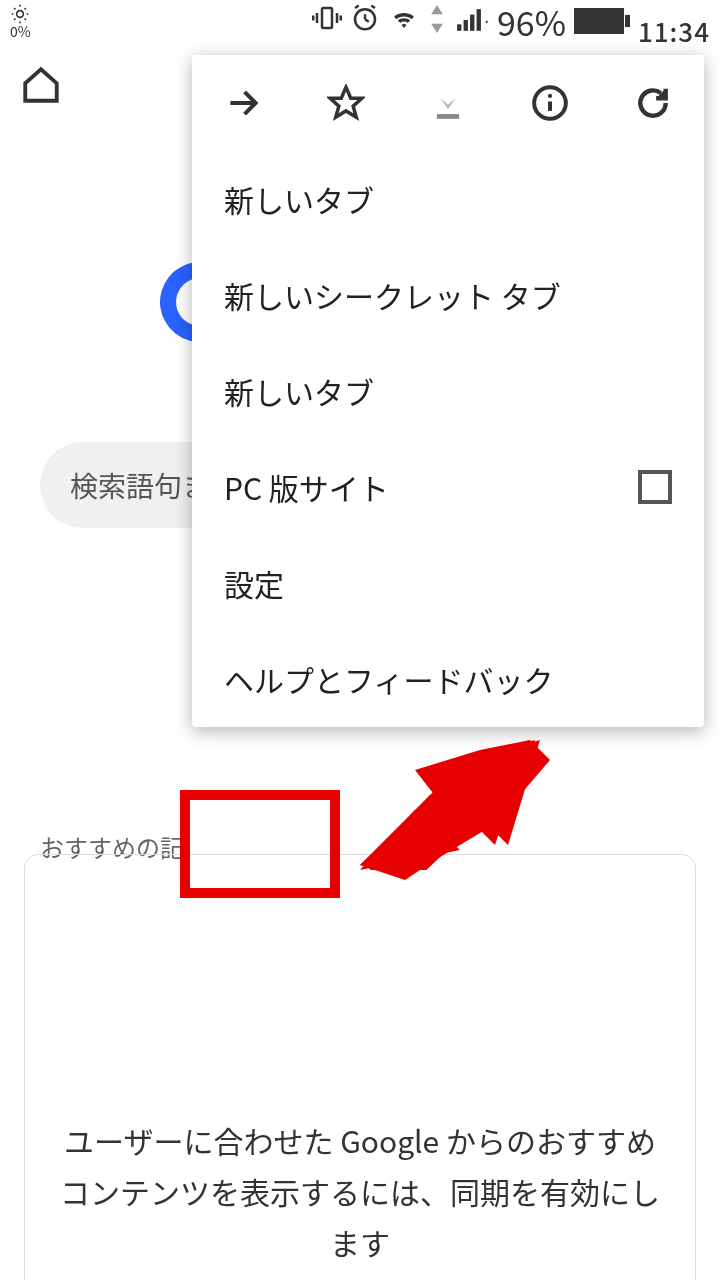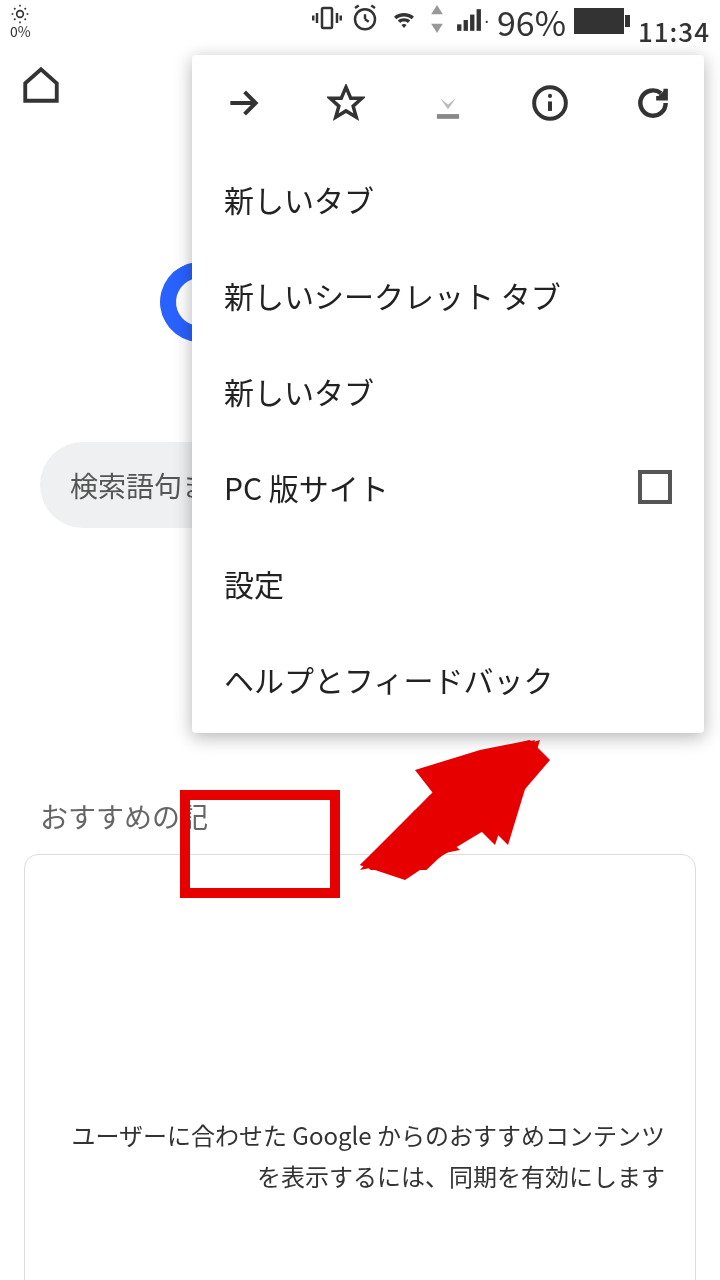--- a/index.html
+++ b/index.html
@@ -16,26 +16,26 @@
   .time { font-weight:500; margin-left:6px; letter-spacing:1px;margin-top:19px;}
   
   
   .browser-bar { height: 90px; display:flex; align-items:center; padding: 0 20px; }
   .home-icon svg { width:42px; height:42px; }
   
   
   .bg-content { position:absolute; top:132px; left:0; width:720px; }
   .logo-circle { width:80px; height:80px; border:16px solid #2962ff; border-right-color:transparent; border-radius:50%; position:absolute; top:130px; left:160px; transform:rotate(-30deg); }
   .search-pill { position:absolute; top:310px; left:40px; width:300px; height:86px; background:#eef0f2; border-radius:50px; display:flex; align-items:center; padding-left:30px; font-size:28px; color:#555; }
-  .rec-label { position:absolute; top:664px; left:40px; font-size:28px; color:#666; }
+  .rec-label { position:absolute; top:697px; left:40px; font-size:24px; color:#666; }
   .card { position:absolute; top:722px; left:24px; width:672px; height:520px; border:1px solid #ddd; border-radius:14px; }
-  .card-text { position:absolute; top:260px; left:0; width:100%; padding:0 30px; text-align:right; font-size:24px; color:#333; line-height:1.7; }
+  .card-text { position:absolute; top:260px; left:0; width:100%; padding:0 30px; text-align:center; font-size:30px; color:#333; line-height:1.7; }
   
   
-  .menu { position:absolute; top:55px; left:192px; width:512px; background:#fff; border-radius:4px; box-shadow: 0 4px 18px rgba(0,0,0,0.3); z-index:10; padding-bottom:6px; }
+  .menu { position:absolute; top:55px; left:192px; width:512px; background:#fff; border-radius:4px; box-shadow: 0 4px 18px rgba(0,0,0,0.3); z-index:10; }
   .menu-icons { display:flex; justify-content:space-around; align-items:center; height:96px; }
   .menu-icons .micon { width:40px; height:40px; display:flex; align-items:center; justify-content:center; }
   .menu-item { height:96px; display:flex; align-items:center; padding:0 32px; font-size:30px; color:#222; justify-content:space-between; }
   .checkbox { width:34px; height:34px; border:4px solid #555; }
   
   
   .red-highlight { position:absolute; top:790px; left:180px; width:160px; height:108px; border:10px solid #e60000; z-index:20; pointer-events:none; }
   
   
   .red-arrow { position:absolute; top:740px; left:360px; width:200px; height:130px; z-index:20; pointer-events:none; }

